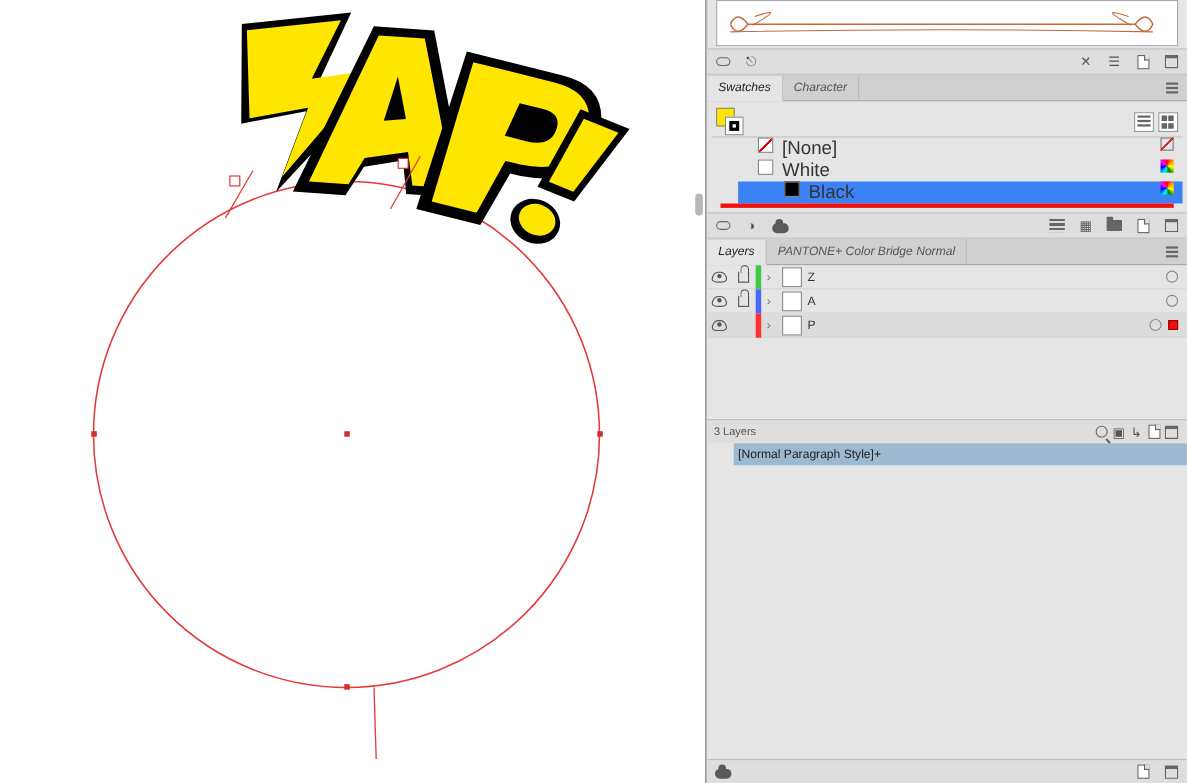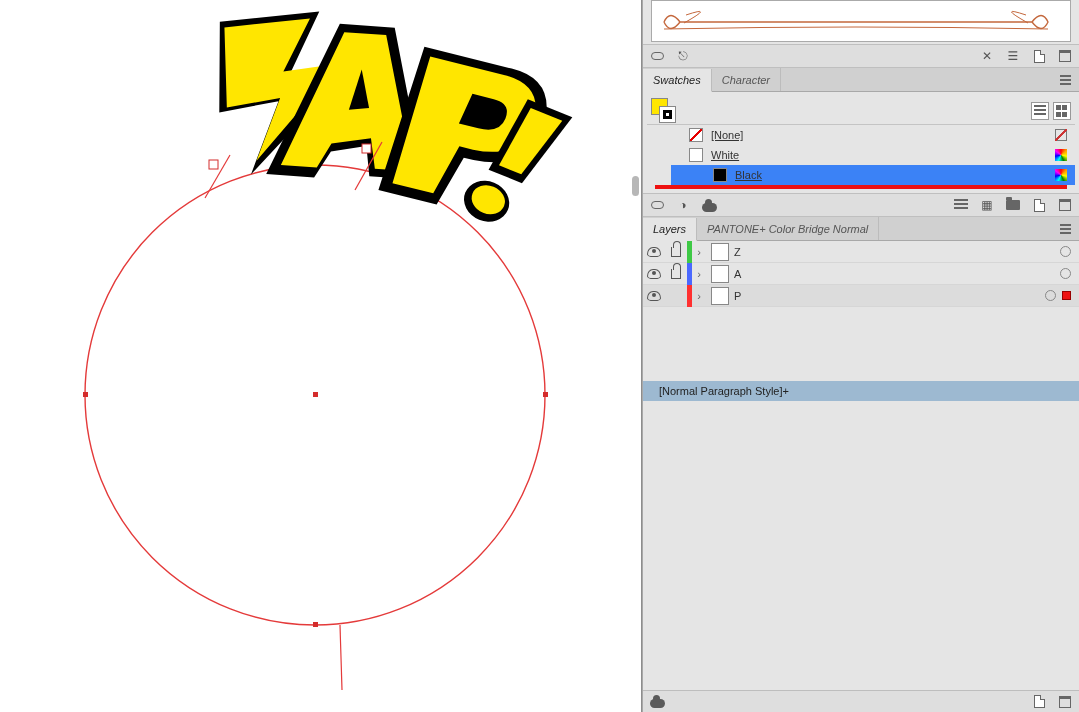--- a/index.html
+++ b/index.html
@@ -38,21 +38,21 @@
   .fillstroke .fillbox { position:absolute; left:0; top:0; width:17px; height:17px; background:#ffe600; border:1px solid #888; }
   .fillstroke .strokebox { position:absolute; left:8px; top:8px; width:17px; height:17px; background:#fff; border:1px solid #888; }
   .fillstroke .strokebox::after { content:""; position:absolute; inset:3px; border:3px solid #000; }
   .view-icons { margin-left:auto; display:flex; gap:4px; }
   .view-btn { width:18px; height:18px; border:1px solid #999; background:#fff; cursor:pointer; display:flex; flex-wrap:wrap; }
   .view-btn.list::before { content:""; width:100%; height:2px; background:#666; margin:2px 2px 0; box-shadow:0 4px 0 #666,0 8px 0 #666; }
   .view-btn.grid { padding:2px; gap:1px; }
   .view-btn.grid span { width:5px; height:5px; background:#666; }
 
   .swatch-list { border-top:1px solid #c4c4c4; }
-  .swatch-row { display:flex; align-items:center; height:20px; padding:0 8px; font-size:11px; color:#333; cursor:pointer;text-decoration:underline; }
+  .swatch-row { display:flex; height:20px; padding:0 8px; font-size:17px; color:#333; cursor:pointer; }
   .swatch-row.selected { background:#3b82f6;margin-left:24px; }
   .swatch-row .ind { width:34px; } 
   .swatch-chip { width:14px; height:14px; border:1px solid #888; margin-right:8px; flex-shrink:0; }
   .swatch-chip.none { background:linear-gradient(to top left, #fff 0%,#fff 45%,#e60000 45%,#e60000 55%,#fff 55%,#fff 100%); }
   .swatch-chip.reg { background:#000; position:relative; }
   .swatch-chip.reg::after{content:"";position:absolute;inset:3px;border:1px solid #fff;border-radius:50%;}
   .swatch-row .right-icons { margin-left:auto; display:flex; gap:4px; }
   .rainbow { width:12px;height:12px;background:conic-gradient(red,orange,yellow,green,cyan,blue,magenta,red); }
   .noedit { width:12px;height:12px;border:1px solid #777;position:relative; }
   .noedit::after{content:"";position:absolute;inset:-1px;background:linear-gradient(to top left,transparent 45%,#c33 45%,#c33 55%,transparent 55%);}
@@ -74,21 +74,21 @@
   .layer-row .name { flex:0 0 auto; }
   .layer-target { margin-left:auto; display:flex; align-items:center; gap:6px; padding-right:8px; }
   .target-ring { width:11px;height:11px;border:1px solid #888;border-radius:50%; }
   .sel-ind { width:9px;height:9px;background:#e11;border:1px solid #900; }
 
   .layers-footer { display:flex; align-items:center; height:22px; font-size:10px; color:#555; padding:0 6px; border-top:1px solid #bdbdbd; background:#dedede; }
   .layers-footer .sp { flex:1; }
 
   
   .pstyles-body { flex:1; background:#e5e5e5; display:flex; flex-direction:column; }
-  .pstyle-row { height:20px; background:#9db9d1; font-size:11px; color:#222; display:flex; align-items:center; padding:0 16px; }
+  .pstyle-row { height:20px; background:#9db9d1; font-size:11px; color:#222; display:flex; align-items:center; padding:0 4px;margin-left:24px; }
   .pstyles-space { flex:1; }
   .pstyles-footer { display:flex; align-items:center; height:22px; border-top:1px solid #bdbdbd; background:#dedede; padding:0 6px; gap:10px; }
   .trash { width:12px;height:12px;border:1px solid #666;border-top:3px solid #666; }
   .newpage { width:11px;height:13px;border:1px solid #666;background:#fff;position:relative; }
   .newpage::after{content:"";position:absolute;right:-1px;top:-1px;width:4px;height:4px;background:#dedede;border-left:1px solid #666;border-bottom:1px solid #666;}
   .search-ic { width:11px;height:11px;border:1.5px solid #666;border-radius:50%;position:relative; }
   .search-ic::after{content:"";position:absolute;right:-4px;bottom:-4px;width:5px;height:1.5px;background:#666;transform:rotate(45deg);}
   .cloud { width:15px;height:9px;background:#5a5a5a;border-radius:6px;position:relative;top:2px; }
   .cloud::before{content:"";position:absolute;left:3px;top:-4px;width:7px;height:7px;background:#5a5a5a;border-radius:50%;}
   .link-ic{width:13px;height:8px;border:1.4px solid #666;border-radius:5px;}
@@ -284,20 +284,35 @@
           <div class="color-strip" style="background: rgb(255, 48, 48);"></div>
           <div class="disc-tri">›</div>
           <div class="layer-thumb"></div>
           <span class="name">P</span>
           <div class="layer-target">
             <span class="target-ring"></span>
             <span class="sel-ind"></span>
           </div>
         </div>
       </div>
+    <div class="layers-footer">
+      <span>3 Layers</span>
+      <span class="sp"></span>
+      <span class="tiny-icon">
+          <span class="search-ic"></span>
+        </span>
+      <span class="tiny-icon">▣</span>
+      <span class="tiny-icon">↳</span>
+      <span class="tiny-icon">
+          <span class="newpage"></span>
+        </span>
+      <span class="tiny-icon">
+          <span class="trash"></span>
+        </span>
+    </div>
   </div>
 
   <div class="pstyles-body">
     <div id="pstyle-rows">
         <div class="pstyle-row">[Normal Paragraph Style]+</div>
       </div>
     <div class="pstyles-space"></div>
     <div class="pstyles-footer">
       <span class="tiny-icon">
           <span class="cloud"></span>

